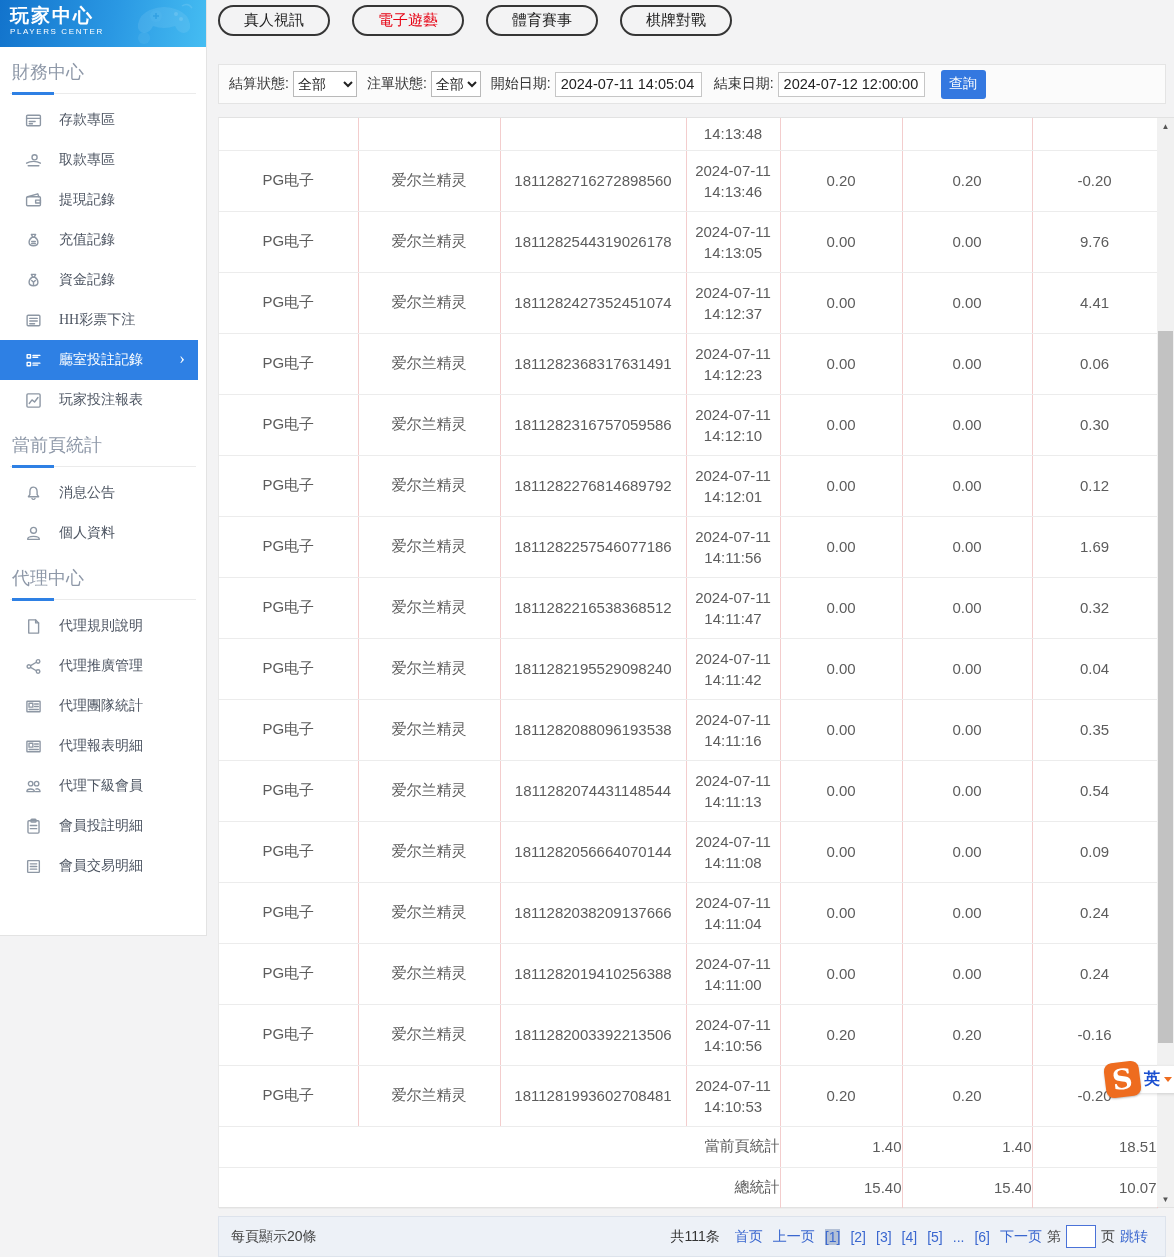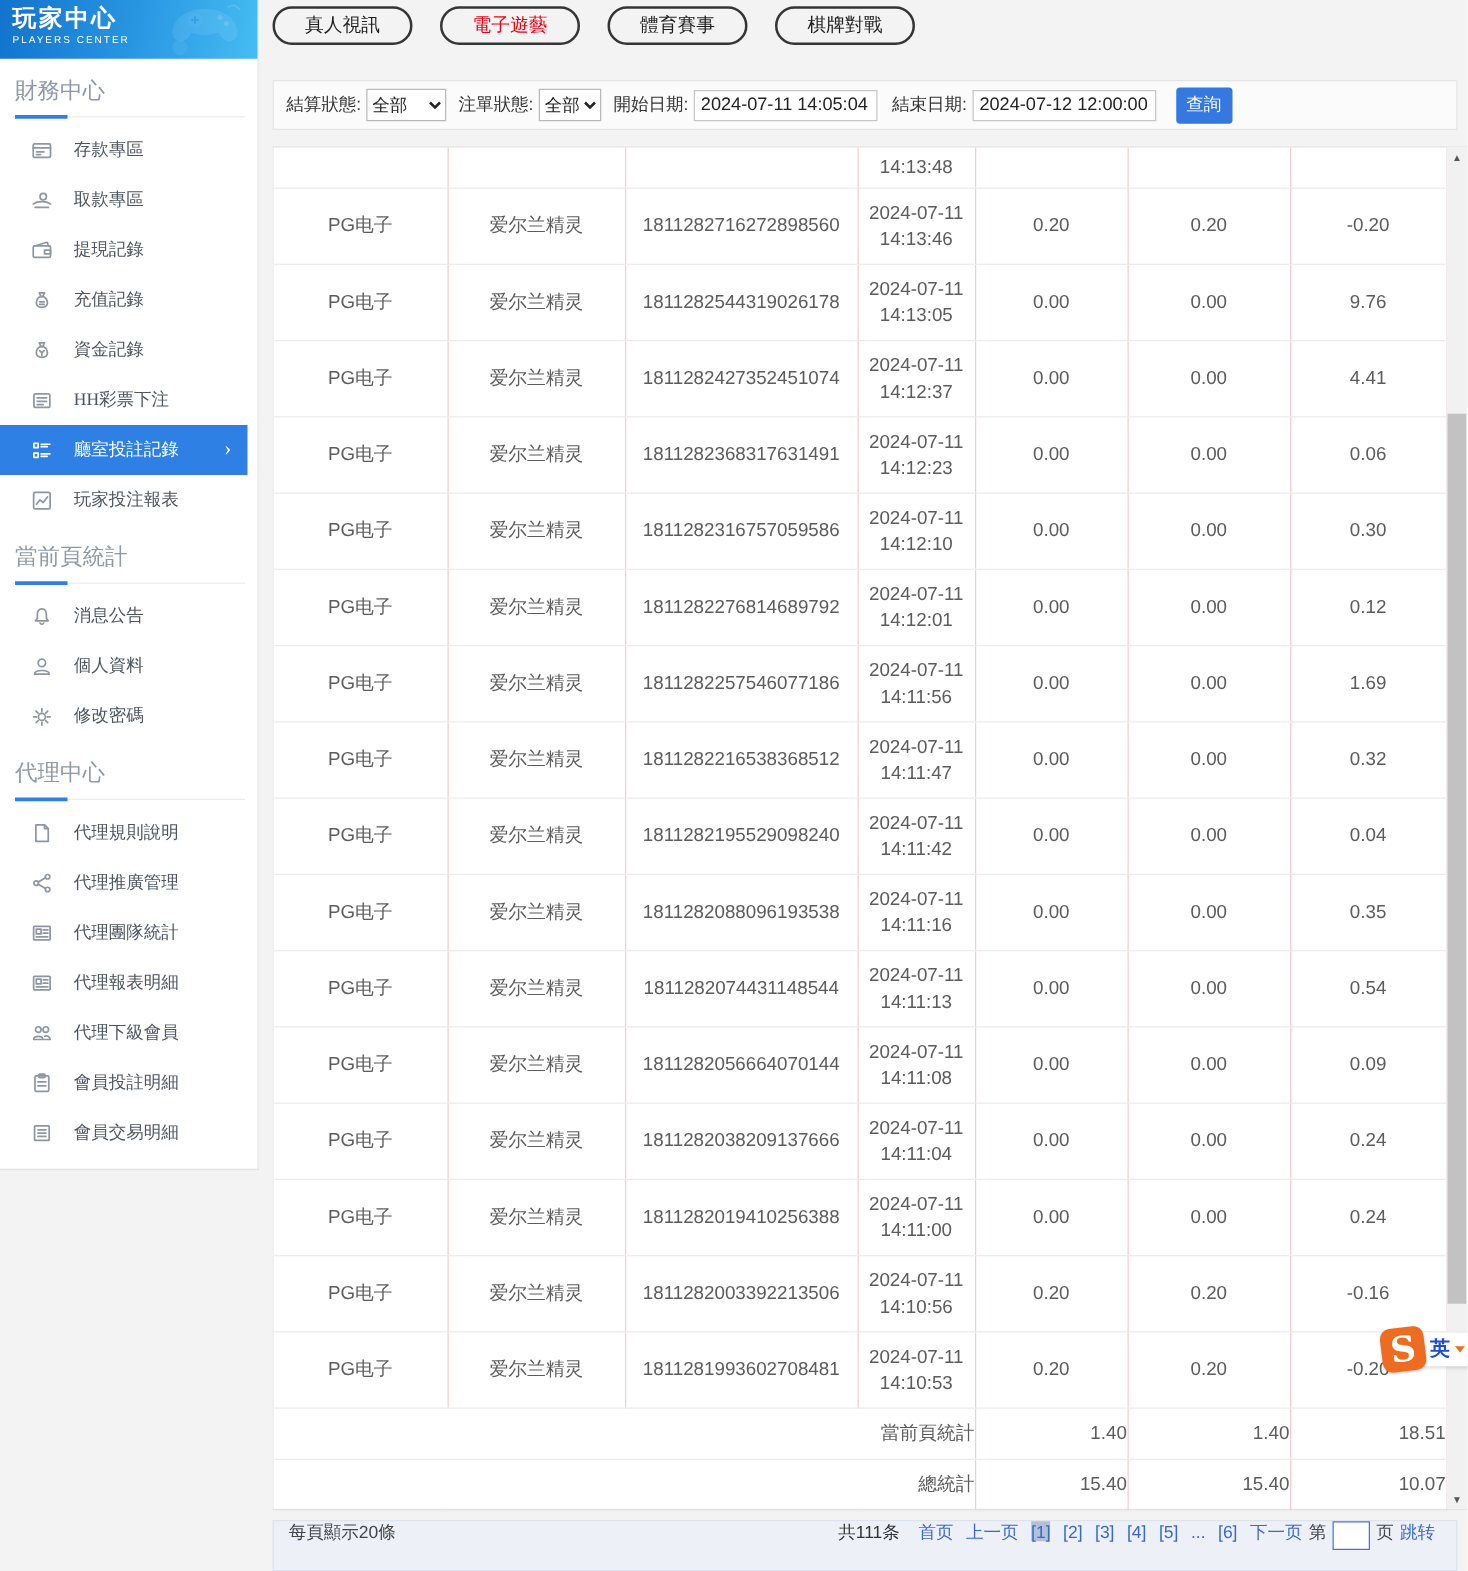--- a/index.html
+++ b/index.html
@@ -59,21 +59,21 @@
 
   
   .vscroll { position:absolute; right:0; top:0; width:17px; height:1089px; background:#f1f1f1; }
   .vs-arrow { position:absolute; left:0; width:17px; height:16px; color:#555; font-size:8px;
               display:flex; align-items:center; justify-content:center; cursor:pointer; }
   .vs-up { top:0; } .vs-down { bottom:0; }
   .vs-thumb { position:absolute; left:1px; top:213px; width:15px; height:712px; background:#c2c2c2; cursor:pointer; }
 
   
   .pagebar { position:absolute; left:218px; top:1216px; width:948px; height:41px; background:#edf1f7;
-             border:1px solid #dde3ec; display:flex; align-items:flex-start; font-size:14px; color:#444;
+             border:1px solid #dde3ec; display:flex; align-items:center; font-size:14px; color:#444;
              padding:0 12px; }
   .pagebar .spacer { flex:1; }
   .pg-total { color:#333; margin-right:10px; }
   .pg-link { color:#3a67cf; margin:0 5px; cursor:pointer; text-decoration:none; white-space:nowrap; }
   .pg-link.active { background:#b3c0d6; }
   .pg-jump-input { width:30px; height:23px; border:1px solid #4a72d8; background:#fff; margin:0 5px;
                    font-size:13px; text-align:center; font-family:inherit; }
 
   
   .trans { position:absolute; left:1105px; top:1062px; z-index:9; display:flex; align-items:center; }
@@ -202,29 +202,20 @@
         <span>消息公告</span>
       </div>
       <div class="nav-item">
         <span class="ico">
           <svg viewBox="0 0 16 16">
             <circle cx="8" cy="5" r="2.8"></circle>
             <path d="M2.5 13.5 C2.5 9.8 13.5 9.8 13.5 13.5z"></path>
           </svg>
         </span>
         <span>個人資料</span>
-      </div>
-      <div class="nav-item">
-        <span class="ico">
-          <svg viewBox="0 0 16 16">
-            <circle cx="8" cy="8" r="2.6"></circle>
-            <path d="M8 1.8V4 M8 12v2.2 M1.8 8H4 M12 8h2.2 M3.6 3.6l1.6 1.6 M10.8 10.8l1.6 1.6 M12.4 3.6l-1.6 1.6 M5.2 10.8l-1.6 1.6"></path>
-          </svg>
-        </span>
-        <span>修改密碼</span>
       </div>
       <div class="section-head">代理中心</div>
       <div class="nav-item">
         <span class="ico">
           <svg viewBox="0 0 16 16">
             <path d="M3.5 1.8 h6.5 l2.8 2.8 V14.2 H3.5z"></path>
             <path d="M10 1.8 V4.6 H12.8"></path>
           </svg>
         </span>
         <span>代理規則說明</span>

